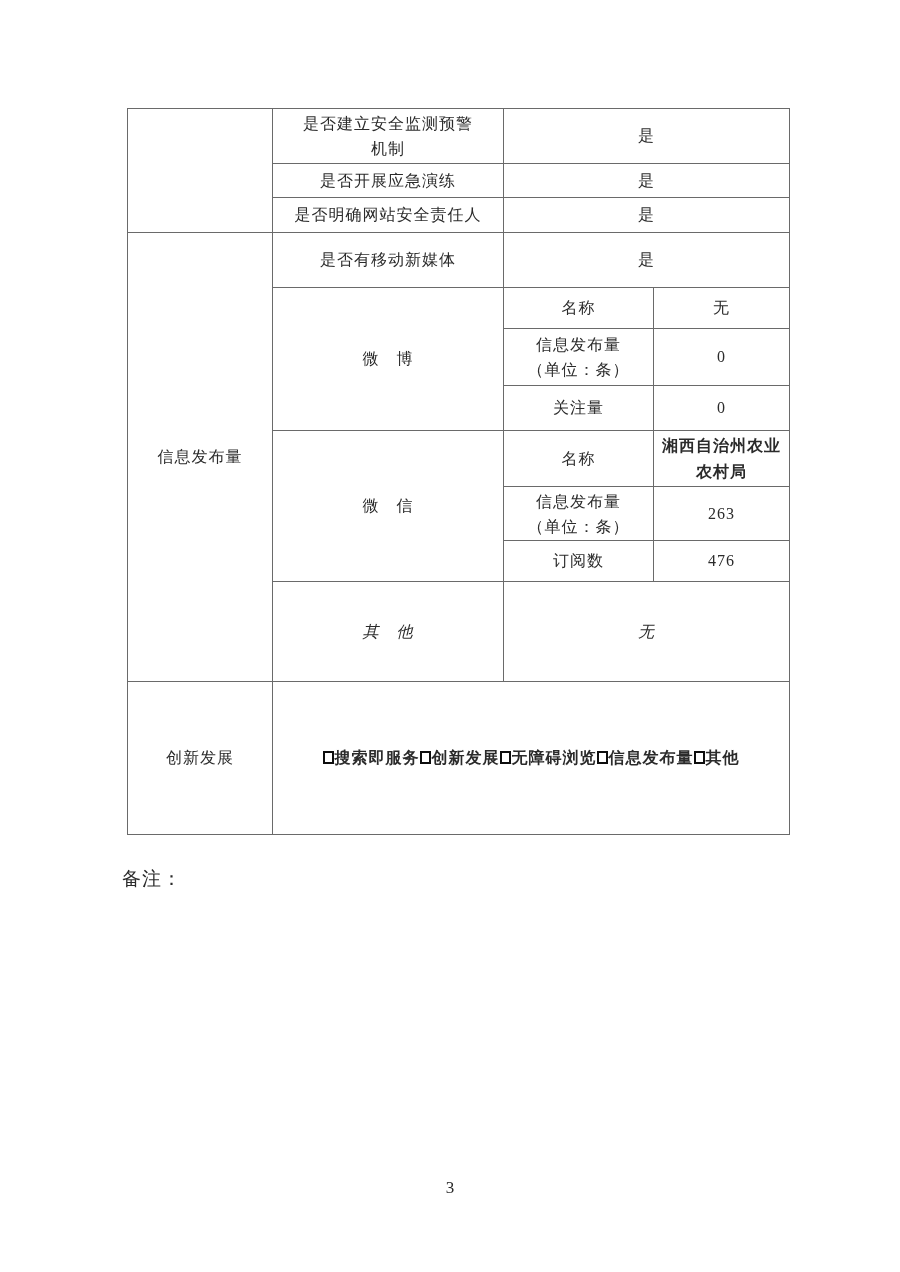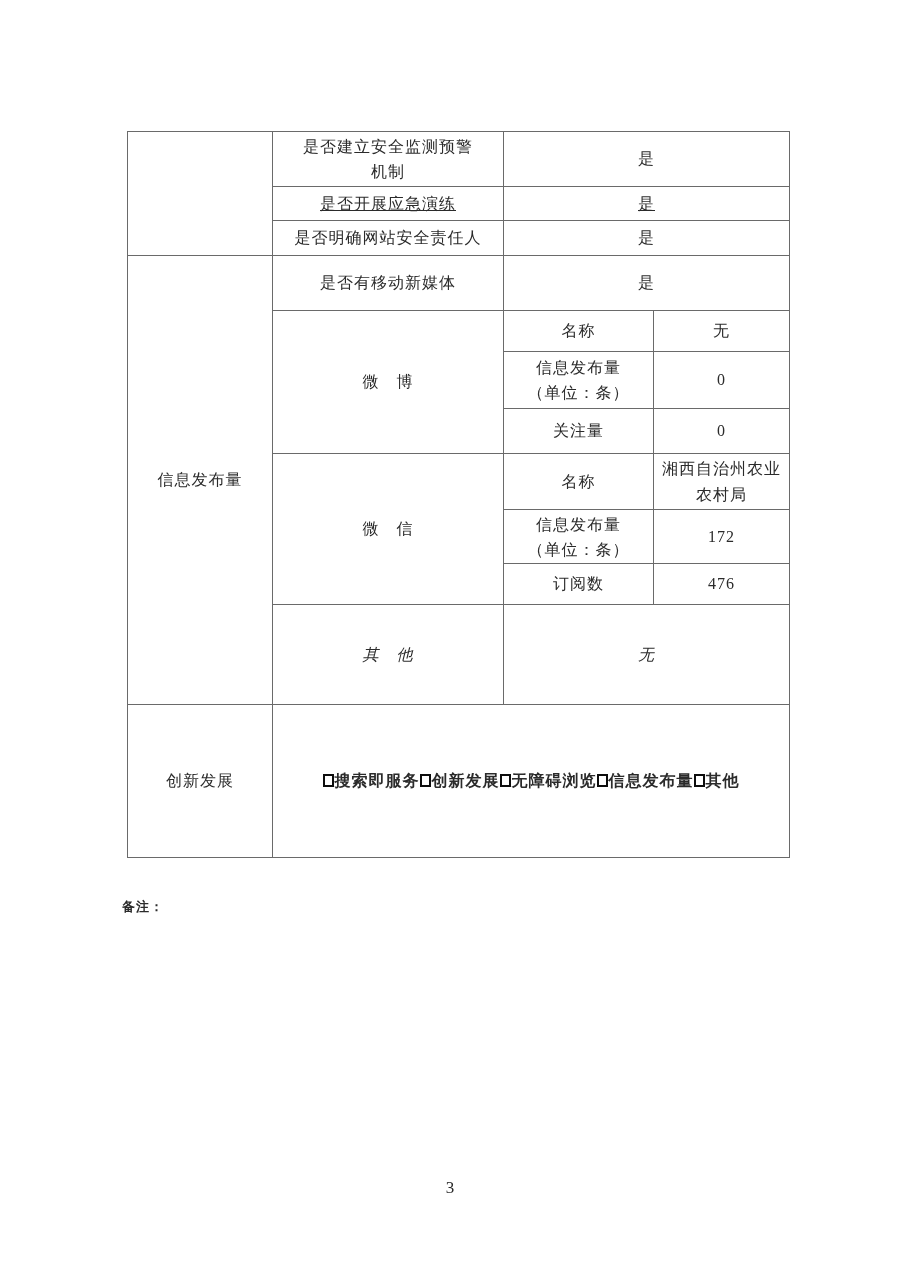--- a/index.html
+++ b/index.html
@@ -14,53 +14,52 @@
     background:var(--paper);
     font-family:"Liberation Serif","DejaVu Serif",serif;
     color:var(--ink);
   }
   .page{position:relative;width:900px;height:1272px;overflow:hidden;}
 
   table.report{
     position:absolute;left:127px;top:108px;
     border-collapse:collapse;table-layout:fixed;
     width:662px;
-    margin-top:23px;
   }
   table.report td{
     border:1px solid var(--line);
     text-align:center;vertical-align:middle;
     font-size:16px;letter-spacing:1px;line-height:26px;
     padding:0 4px;
     overflow:hidden;
   }
   
-  tr.h55{height:55px;} tr.h34{height:34px;text-decoration:underline;} tr.h35{height:35px;}
+  tr.h55{height:55px;} tr.h34{height:34px;} tr.h35{height:35px;}
   tr.h41{height:41px;} tr.h57{height:57px;} tr.h45{height:45px;}
   tr.h56{height:56px;} tr.h54{height:54px;} tr.h100{height:100px;font-style:italic;}
   tr.h153{height:153px;}
 
   td .block{display:block;line-height:25px;}
 
-  td.name-wrap{letter-spacing:2px;padding:0 12px;line-height:25px;}
+  td.name-wrap{letter-spacing:2px;padding:0 12px;line-height:25px;font-weight:bold;}
 
   td.innov{
     text-align:left;padding:0 6px 0 34px;
     letter-spacing:1px;white-space:nowrap;
   }
   .cb{
     display:inline-block;width:11px;height:13px;
     border:2px solid #0d0d0d;background:transparent;
     margin:0 1px 0 0;vertical-align:-1px;
   }
   .cb-group{white-space:nowrap;font-weight:bold;}
 
   .notes{
     position:absolute;left:122px;top:866px;
-    font-weight:bold;font-size:13px;letter-spacing:1px;margin-top:32px;
+    font-weight:normal;font-size:19px;letter-spacing:1px;
   }
   .pagenum{
     position:absolute;left:0;top:1178px;width:100%;
     text-align:center;font-size:17px;
   }
 </style>
 </head>
 <body>
 
 <div class="page">
@@ -117,21 +116,21 @@
     <tr class="h56">
       <td rowspan="3">微　信</td>
       <td>名称</td>
       <td class="name-wrap">湘西自治州农业农村局</td>
     </tr>
     <tr class="h54">
       <td>
         <span class="block">信息发布量</span>
         <span class="block">（单位：条）</span>
       </td>
-      <td>172</td>
+      <td>263</td>
     </tr>
     <tr class="h41">
       <td>订阅数</td>
       <td>476</td>
     </tr>
 
     <tr class="h100">
       <td>其　他</td>
       <td colspan="2">无</td>
     </tr>

